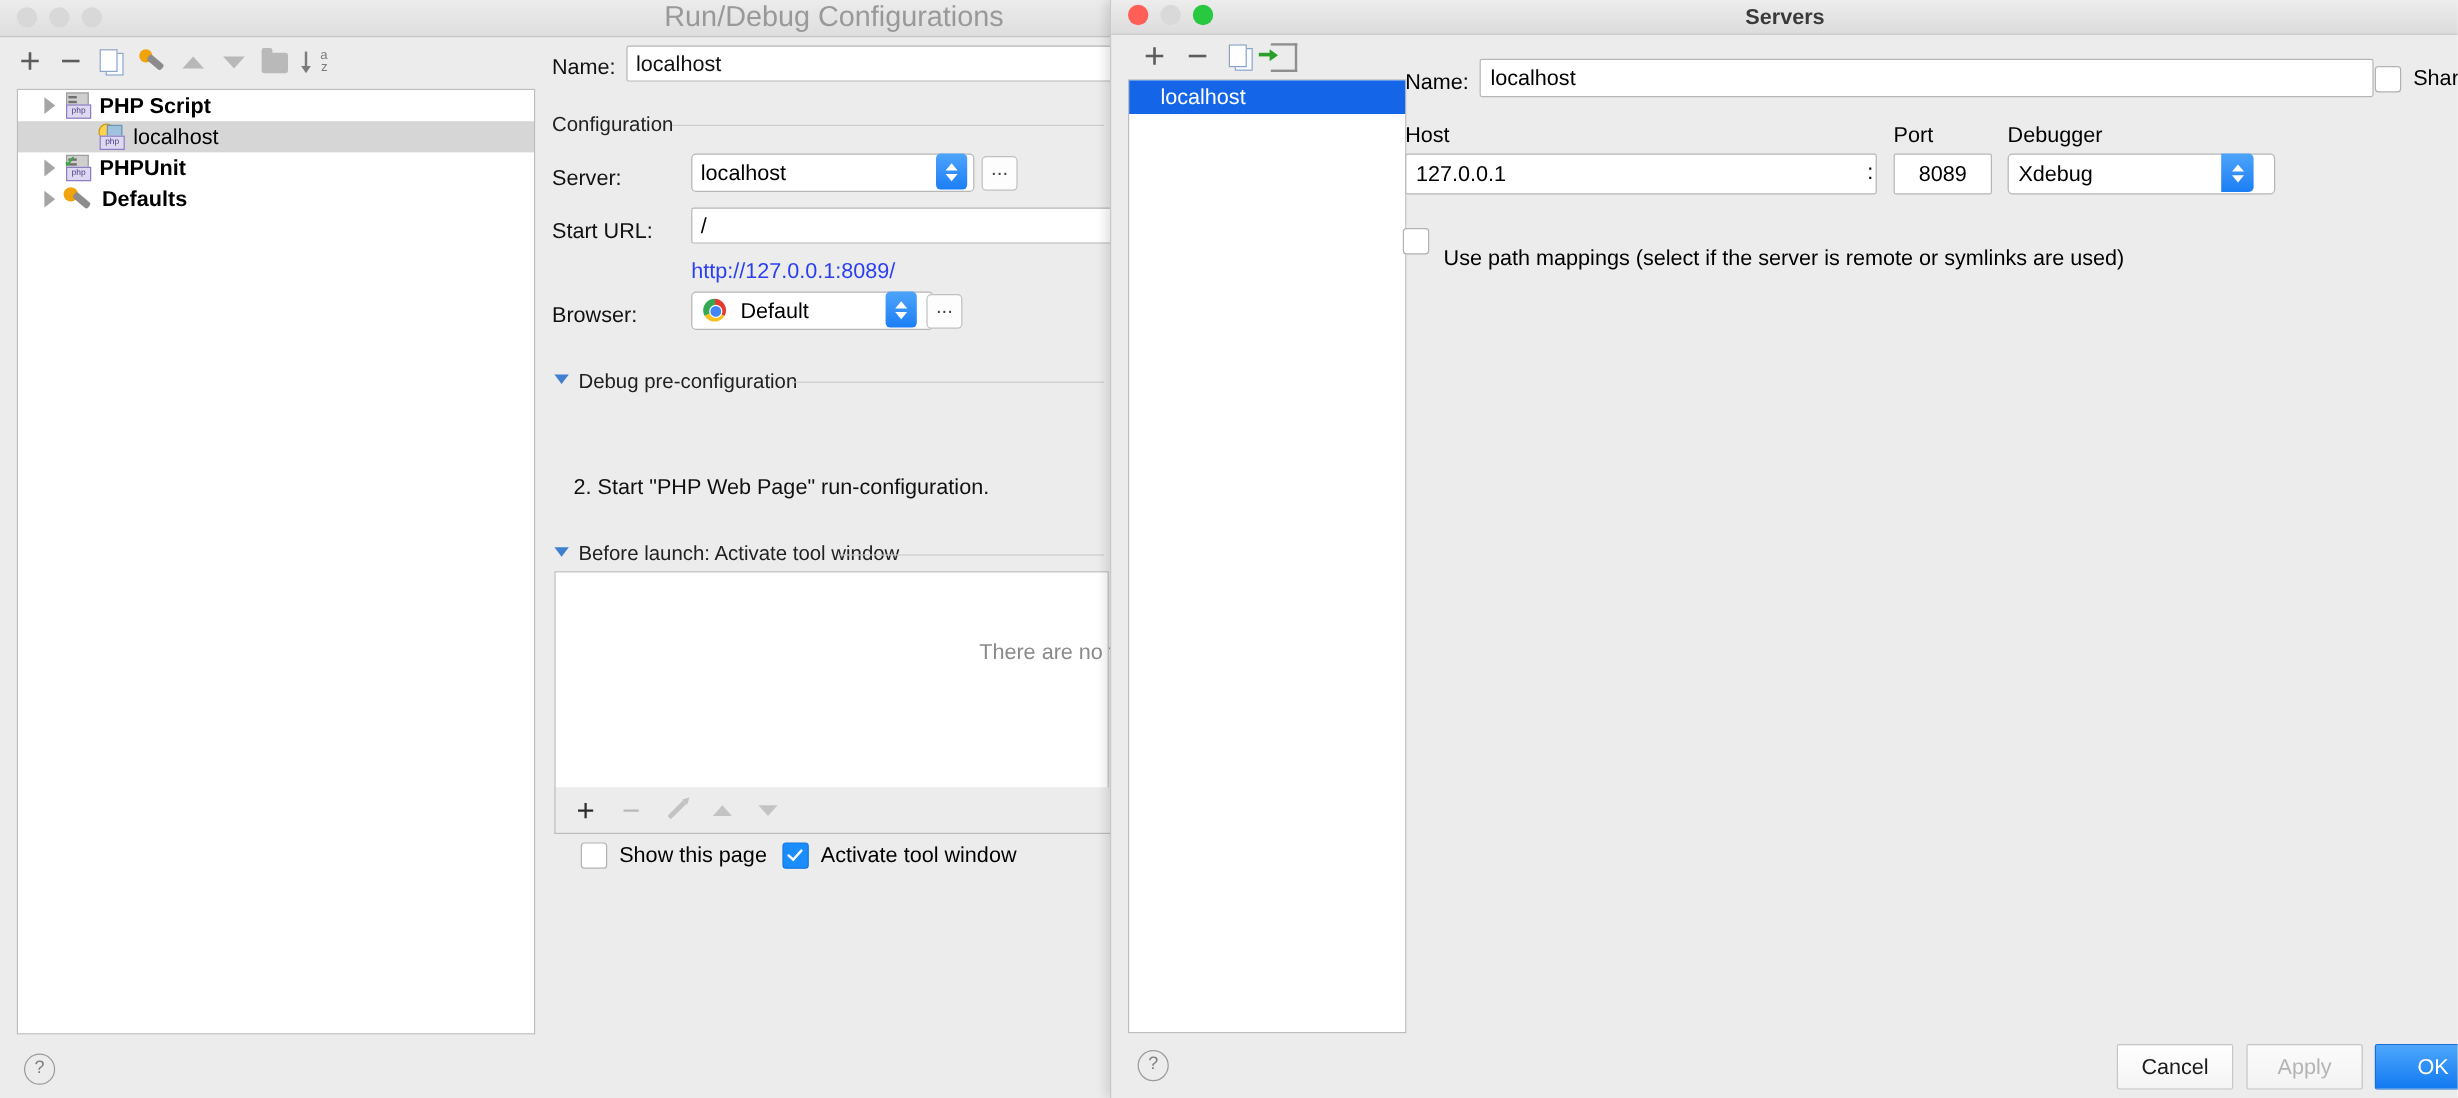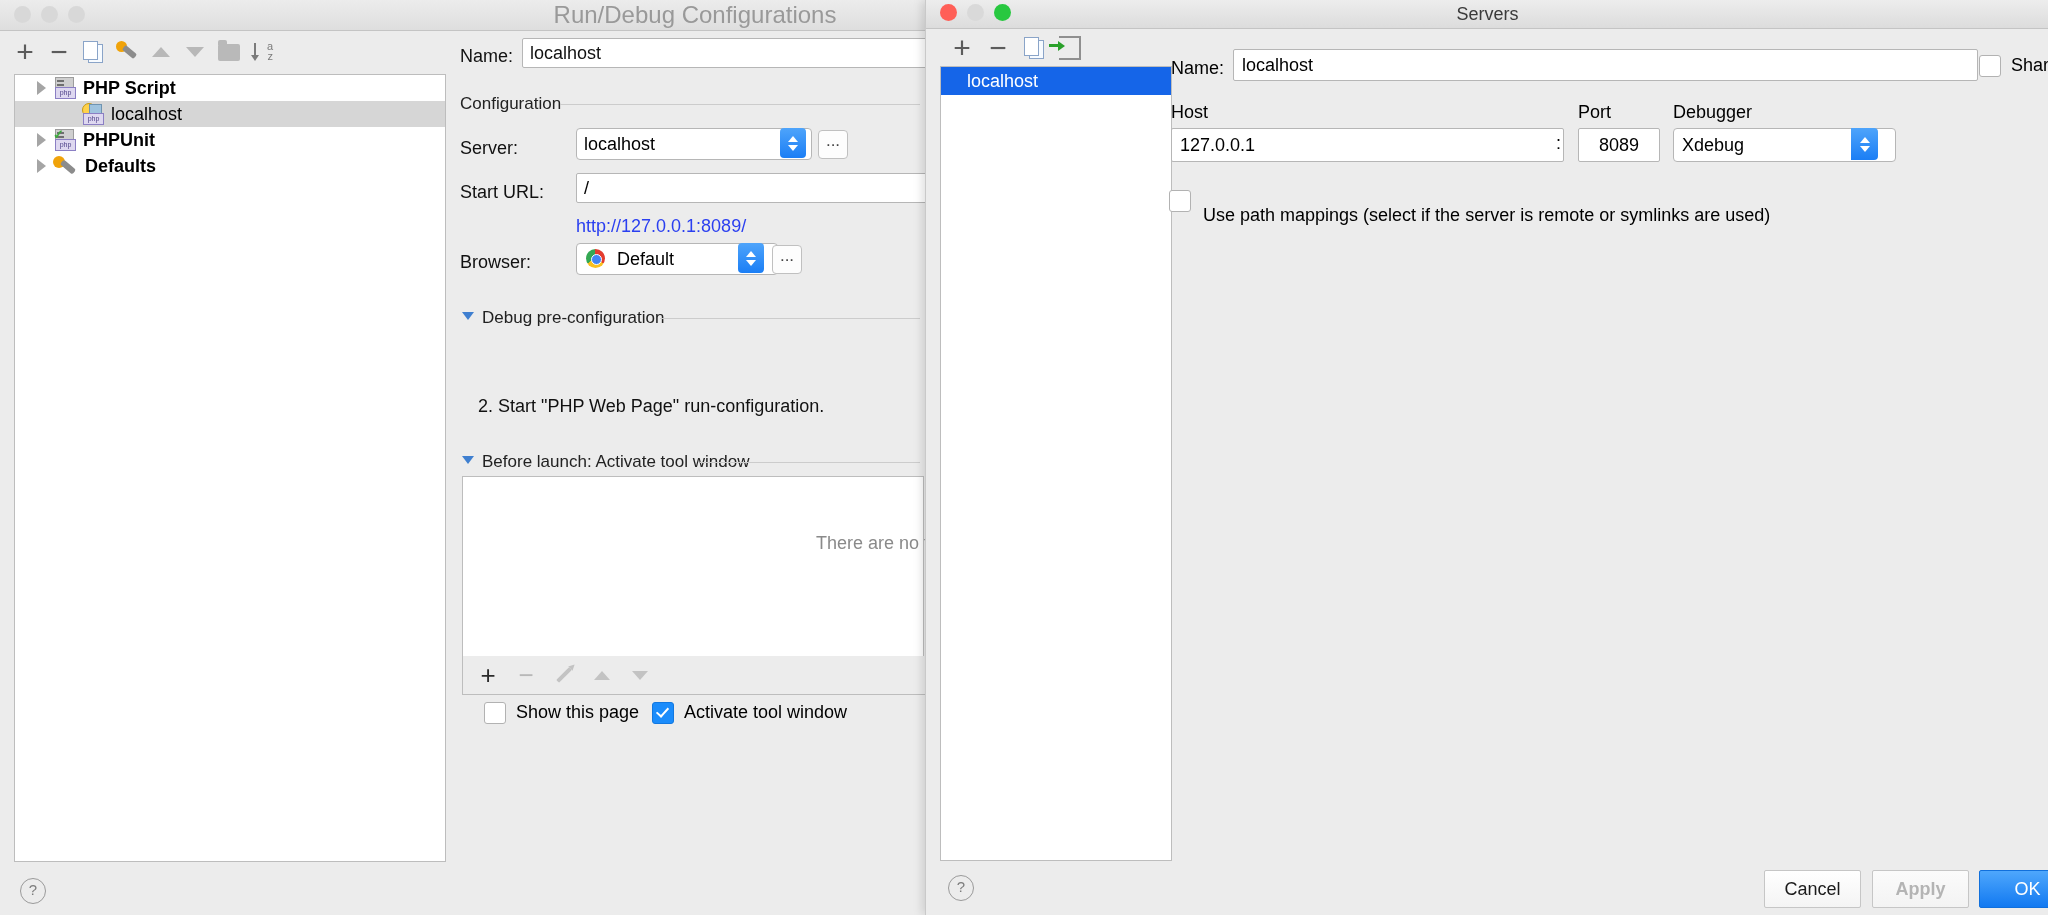--- a/index.html
+++ b/index.html
@@ -153,21 +153,21 @@
   #act-tool-lb{position:absolute;left:684px;top:702px;font-size:18px;}
 
   
   #srv-window{
     position:absolute;left:925px;top:0;width:1123px;height:915px;
     background:#ececec;border-left:1px solid #c9c9c9;
     box-shadow:-3px 0 9px rgba(0,0,0,.13);
   }
   #srv-titlebar{position:absolute;left:0;top:0;width:1123px;height:28px;background:linear-gradient(#ededed,#dcdcdc);border-bottom:1px solid #c4c4c4;}
   #srv-titlebar .traffic{position:absolute;left:14px;top:4px;}
-  #srv-title{position:absolute;left:0;top:0;width:1123px;line-height:28px;text-align:center;font-size:18px;color:#3a3a3a;}
+  #srv-title{position:absolute;left:0;top:0;width:1123px;line-height:28px;text-align:center;font-size:18px;color:#3a3a3a;font-weight:bold;}
 
   #srv-list-toolbar{position:absolute;left:14px;top:30px;width:230px;height:36px;display:flex;align-items:center;gap:4px;padding-left:6px;}
   .st-btn{width:32px;height:30px;display:flex;align-items:center;justify-content:center;}
   .ic-import{position:relative;width:20px;height:20px;border:2px solid #8f8f8f;border-left:none;}
   .ic-import .ar{position:absolute;left:-10px;top:6px;width:12px;height:3px;background:#2aa02a;}
   .ic-import .ar:after{content:"";position:absolute;right:-4px;top:-3.5px;border-top:5px solid transparent;border-bottom:5px solid transparent;border-left:7px solid #2aa02a;}
 
   #srv-list{position:absolute;left:14px;top:66px;width:230px;height:793px;background:#ffffff;border:1px solid #bdbdbd;}
   #srv-list .item{height:28px;line-height:28px;padding-left:26px;font-size:18px;color:#111;}
   #srv-list .item.selected{background:#1565e8;color:#ffffff;}
@@ -414,16 +414,16 @@
       <span class="up"></span>
       <span class="dn"></span>
     </div>
 
   <div id="pm-row">
     <span class="cbx"></span>
     <span id="pm-lb">Use path mappings (select if the server is remote or symlinks are used)</span>
   </div>
 
   <div class="btn win2abs" style="left:838px;top:870px;width:95px;">Cancel</div>
-  <div class="btn win2abs" style="left:946px;top:870px;width:95px;color:#b4b4b4;background:linear-gradient(#fbfbfb,#f3f3f3);font-weight:bold;">Apply</div>
+  <div class="btn win2abs" style="left:946px;top:870px;width:95px;color:#b4b4b4;background:linear-gradient(#fbfbfb,#f3f3f3);">Apply</div>
   <div class="btn win2abs" style="left:1053px;top:870px;width:95px;background:linear-gradient(#4ea7fc,#1279f1);border-color:#1170dc;color:#ffffff;">OK</div>
 
 </div>
 
 </body></html>

